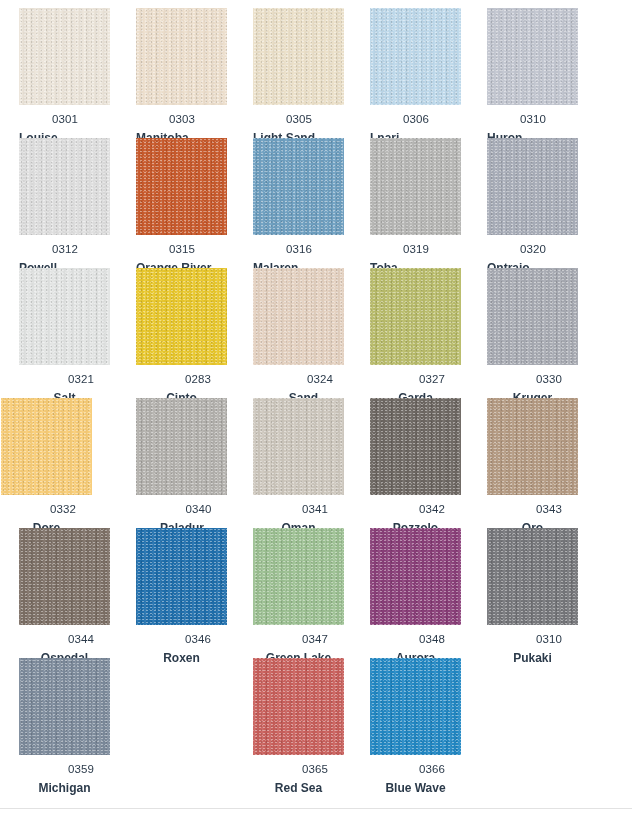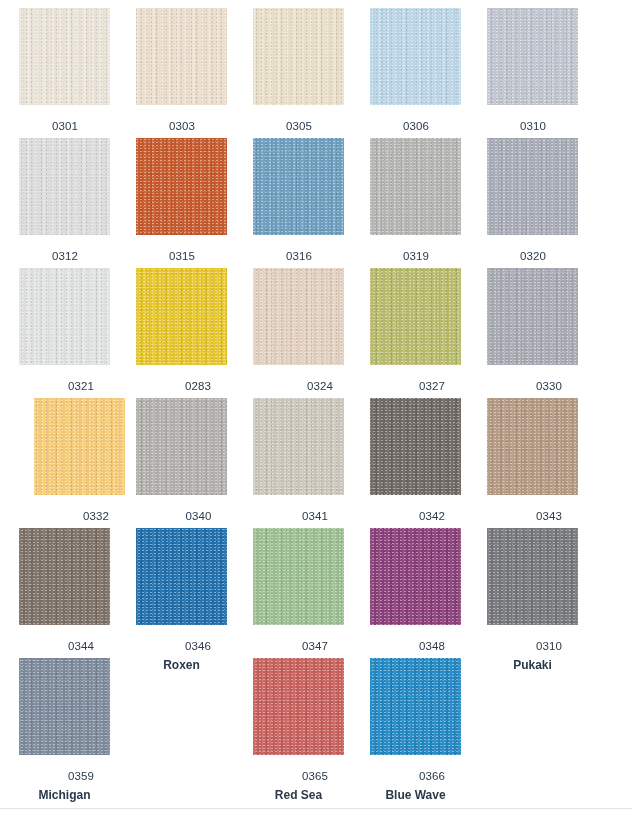--- a/index.html
+++ b/index.html
@@ -60,21 +60,21 @@
     opacity: 0.30;
     background-image:
       repeating-linear-gradient(90deg,
         rgba(255,255,255,0.0) 0px,
         rgba(255,255,255,0.35) 1px,
         rgba(255,255,255,0.0) 3px,
         rgba(0,0,0,0.12) 5px,
         rgba(255,255,255,0.0) 8px);
   }
   .swatch-code {
-    margin-top: 15px;
+    margin-top: 8px;
     font-size: 11.5px;
     color: #2b3a4a;
     line-height: 13px;
     letter-spacing: 0.1px;
     padding-left: 33px;
   }
   .swatch-name {
     margin-top: 6px;
     font-size: 12px;
     font-weight: bold;
@@ -219,21 +219,21 @@
         <div class="swatch-cell" style="left: 487px; width: 91px;">
           <div class="swatch-chip" title="0330 Kruger" style="width: 91px; height: 97px; background: rgb(168, 171, 179);">
             <div class="tex" style="background-position: 6px 3px, 2px 0px, 0px 2px, 4px 2px;"></div>
             <div class="streak"></div>
           </div>
           <div class="swatch-code">0330</div>
           <div class="swatch-name">Kruger</div>
         </div>
       </div>
       <div class="swatch-row align-center" style="height: 130px;">
-        <div class="swatch-cell" style="left: 34px; width: 91px;">
+        <div class="swatch-cell" style="left: 1px; width: 91px;">
           <div class="swatch-chip" title="0332 Dore" style="width: 91px; height: 97px; background: rgb(248, 205, 120);">
             <div class="tex" style="background-position: 2px 0px, 0px 2px, 0px 3px, 0px 0px;"></div>
             <div class="streak"></div>
           </div>
           <div class="swatch-code">0332</div>
           <div class="swatch-name">Dore</div>
         </div>
         <div class="swatch-cell" style="left: 136px; width: 92px;">
           <div class="swatch-chip" title="0340 Paladur" style="width: 91px; height: 97px; background: rgb(179, 177, 173);">
             <div class="tex" style="background-position: 2px 2px, 3px 2px, 1px 3px, 1px 3px;"></div>

